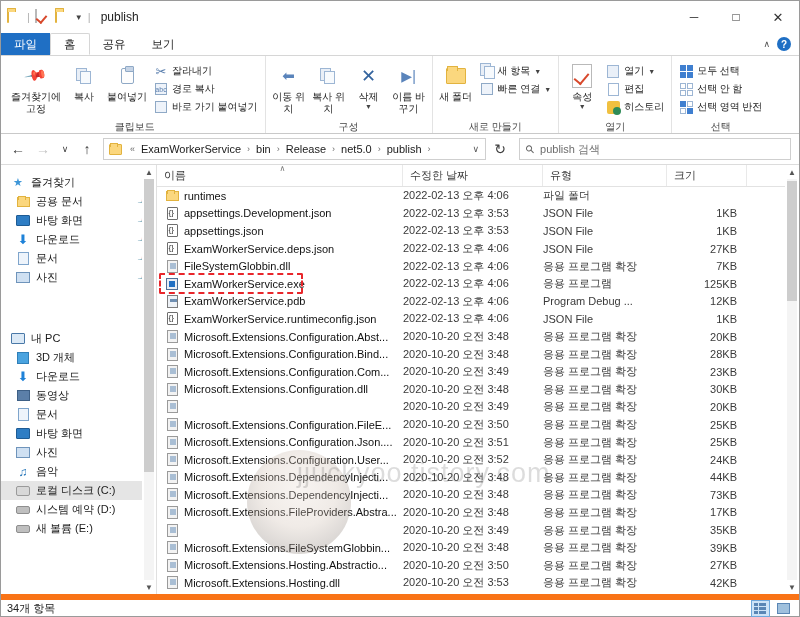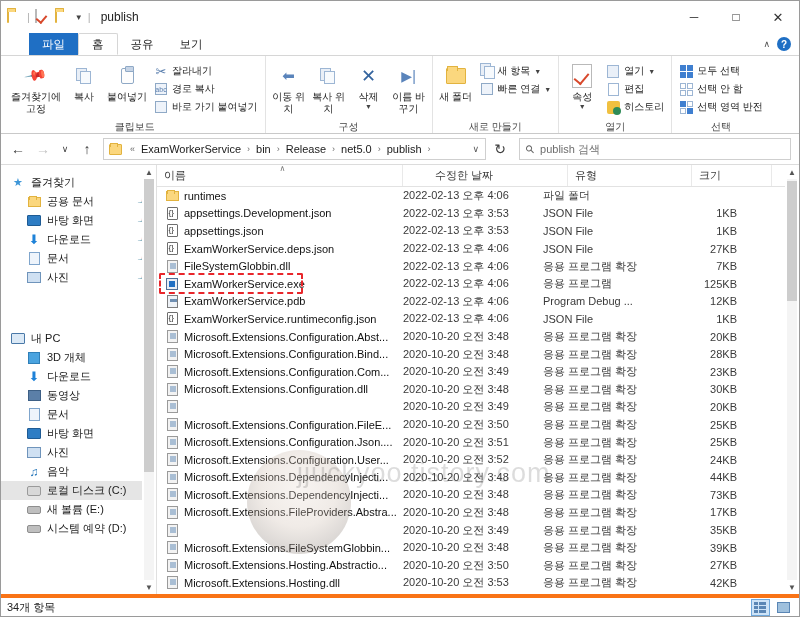--- a/index.html
+++ b/index.html
@@ -48,21 +48,21 @@
   .qat-caret { font-size:8px; color:#444; }
   .win-title { margin-left:10px; font-size:12px; color:#222; }
   .win-controls { margin-left:auto; display:flex; height:32px; }
   .wc { width:42px; height:32px; display:flex; align-items:center; justify-content:center;
         font-size:12px; color:#333; }
   .wc.close { font-size:13px; }
 
   
   .tabstrip {
     height:22px; display:flex; align-items:stretch; background:#ffffff;
-    flex:0 0 22px; position:relative;padding-left:28px;
+    flex:0 0 22px; position:relative;
   }
   .tab { padding:0 13px; display:flex; align-items:center; font-size:11.5px;
          color:#1b1b1b; }
   .tab.file { background:#1f6fc4; color:#fff; font-weight:normal; }
   .tab.active { background:#ffffff; border:1px solid #d6d6d6; border-bottom:1px solid #fff;
                 border-radius:2px 2px 0 0; position:relative; z-index:3; }
   .tabstrip .tabfill { flex:1; }
   .ribbon-right { margin-left:auto; display:flex; align-items:center; gap:7px; padding-right:8px; }
   .chev { font-size:9px; color:#555; }
   .helpbtn {
@@ -147,21 +147,21 @@
   .sidebar {
     width:155px; flex:0 0 155px; background:#ffffff; padding-top:8px;
     overflow:hidden; position:relative;
   }
   .nav-item { height:19px; display:flex; align-items:center; font-size:11px; color:#1a1a1a;
               padding-right:6px; }
   .nav-item.sel { background:#e5e5e5; }
   .nav-ico { width:16px; height:16px; margin-right:5px; display:flex; align-items:center; justify-content:center; flex:0 0 16px;}
   .pinmark { margin-left:auto; font-size:9px; color:#9a9a9a; transform:rotate(35deg); }
   .ind0 { padding-left:9px; }
-  .ind1 { padding-left:25px; }
+  .ind1 { padding-left:14px; }
   .star { color:#3f97d8; font-size:11px; }
   .ico-folder-s{width:13px;height:10px;background:#fbd77e;border:1px solid #e2b33f;position:relative;}
   .ico-folder-s::before{content:"";position:absolute;top:-2px;left:0;width:6px;height:3px;background:#fbd77e;border:1px solid #e2b33f;border-bottom:none;}
   .ico-desktop{width:14px;height:11px;background:#2e7dc4;border:1px solid #1e5b94;border-radius:1px;}
   .ico-dl{color:#1e82d8;font-size:13px;line-height:1;}
   .ico-doc{width:11px;height:13px;background:#eef4fb;border:1px solid #7fa5cc;}
   .ico-pic{width:14px;height:11px;background:#cfe0f2;border:1px solid #6f94bb;}
   .ico-pc{width:14px;height:11px;background:#dbe9f6;border:1px solid #4a79a8;border-radius:1px;}
   .ico-3d{width:12px;height:12px;background:#4aa3df;border:1px solid #2f7fb8;}
   .ico-vid{width:13px;height:11px;background:#5b7fa8;border:1px solid #3d5f85;}
@@ -177,21 +177,21 @@
   .sb-thumb { position:absolute; left:0; width:10px; background:#cdcdcd; top:0; height:73%; }
 
   
   .listpane { flex:1; display:flex; flex-direction:column; min-width:0; position:relative; }
   .colhead { height:22px; display:flex; align-items:stretch; border-bottom:1px solid #e2e2e2;
              background:#fff; font-size:11px; color:#3a3a3a; }
   .col { display:flex; align-items:center; padding-left:7px; border-right:1px solid #e9e9e9;
          position:relative; }
   .col .sortmark { position:absolute; left:50%; top:-1px; font-size:8px; color:#777; }
   .c-name { width:246px; flex:0 0 246px; }
-  .c-date { width:140px; flex:0 0 140px;margin-left:25px; }
+  .c-date { width:140px; flex:0 0 140px; }
   .c-type { width:124px; flex:0 0 124px; }
   .c-size { width:80px; flex:0 0 80px; justify-content:flex-end; padding-right:10px; padding-left:0;}
   .c-rest { flex:1; }
 
   .rows { flex:1; overflow:hidden; position:relative; }
   .row { height:17.6px; display:flex; align-items:center; font-size:11px; color:#111; }
   .cell { display:flex; align-items:center; }
   .cell.name { width:246px; flex:0 0 246px; padding-left:8px; gap:5px;
                white-space:nowrap; overflow:hidden; }
   .cell.date { width:140px; flex:0 0 140px; color:#3a3a3a; }
@@ -225,21 +225,21 @@
     opacity:0.30; pointer-events:none;
   }
 
   .list-scroll { position:absolute; right:0; top:0; width:14px; height:100%;
                  display:flex; flex-direction:column; align-items:center; background:#fff;}
   .ls-track { flex:1; width:10px; background:#f4f4f4; position:relative; }
   .ls-thumb { position:absolute; left:0; width:10px; background:#cdcdcd; top:2px; height:30%; }
 
   
   .statusbar {
-    flex:0 0 22px; height:22px; border-top:4px solid #f97316; background:#ffffff;
+    flex:0 0 22px; height:22px; border-top:6px solid #f97316; background:#ffffff;
     display:flex; align-items:center; padding:0 6px; font-size:11px; color:#222;
   }
   .viewbtns { margin-left:auto; display:flex; gap:4px; align-items:center; }
   .vbtn { width:19px; height:17px; display:flex; align-items:center; justify-content:center;
           border:1px solid transparent; }
   .vbtn.active { background:#cde3f7; border:1px solid #6fa8dc; }
   .vb-details{width:13px;height:11px;display:grid;grid-template-columns:4px 7px;grid-template-rows:repeat(3,1fr);gap:1px;}
   .vb-details s{background:#5a86b5;display:block;}
   .vb-large{width:13px;height:11px;background:#9fc0dd;border:1px solid #5a86b5;}
 </style>
@@ -418,21 +418,21 @@
             <span class="si">
                 <span class="hist-ico"></span>
               </span>
             <span>히스토리</span>
           </div>
         </div>
       </div>
       <div class="rgroup-label">열기</div>
     </div>
 
-    <div class="rgroup" style="border-right:none;">
+    <div class="rgroup" style="border-right:none;font-family:Liberation Serif, serif;">
       <div class="rgroup-body">
         <div class="smallcol">
           <div class="smallbtn">
             <span class="si">
                 <span class="sel-ico">
                   <s></s>
                   <s></s>
                   <s></s>
                   <s></s>
                 </span>
@@ -595,27 +595,27 @@
       <div class="nav-item ind1 sel">
         <span class="nav-ico">
             <span class="ico-disk"></span>
           </span>
         <span>로컬 디스크 (C:)</span>
       </div>
       <div class="nav-item ind1">
         <span class="nav-ico">
             <span class="ico-disk2"></span>
           </span>
+        <span>시스템 예약 (D:)</span>
+      </div>
+      <div class="nav-item ind1">
+        <span class="nav-ico">
+            <span class="ico-disk2"></span>
+          </span>
         <span>새 볼륨 (E:)</span>
-      </div>
-      <div class="nav-item ind1">
-        <span class="nav-ico">
-            <span class="ico-disk2"></span>
-          </span>
-        <span>시스템 예약 (D:)</span>
       </div>
 
       <div class="sb-scroll">
         <div class="sb-arrow">▲</div>
         <div class="sb-track">
           <div class="sb-thumb"></div>
         </div>
         <div class="sb-arrow">▼</div>
       </div>
     </div>

